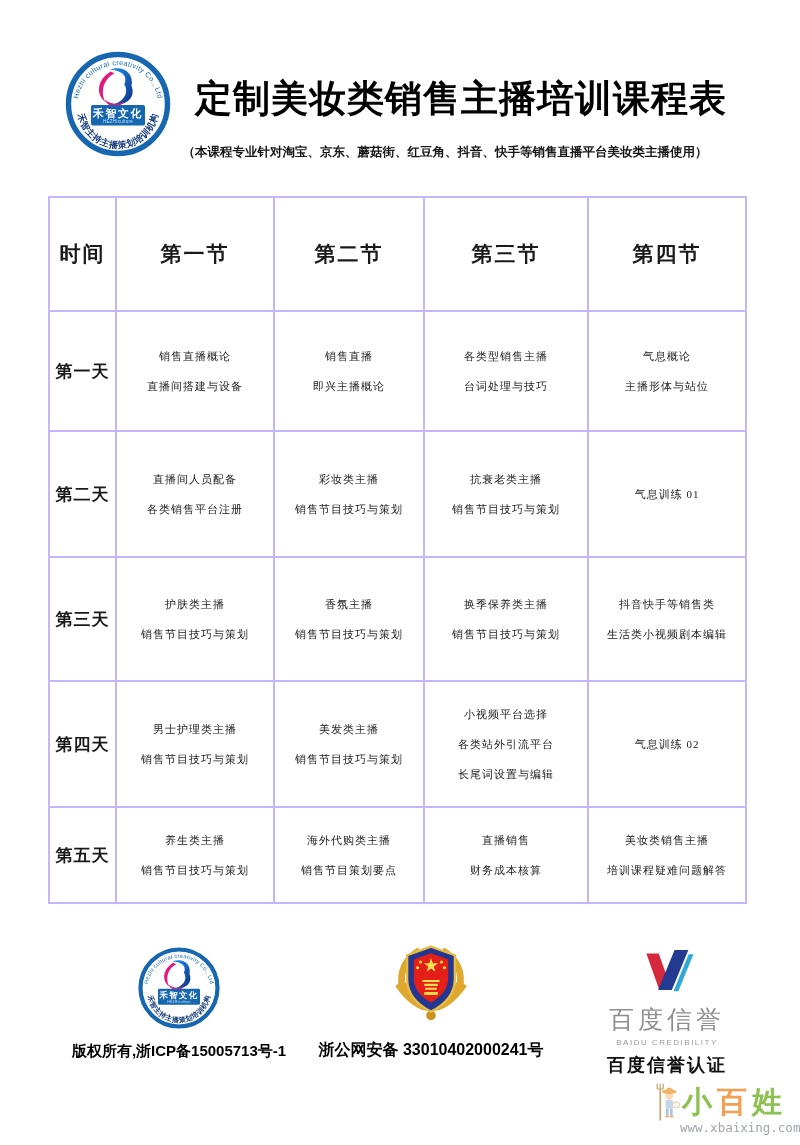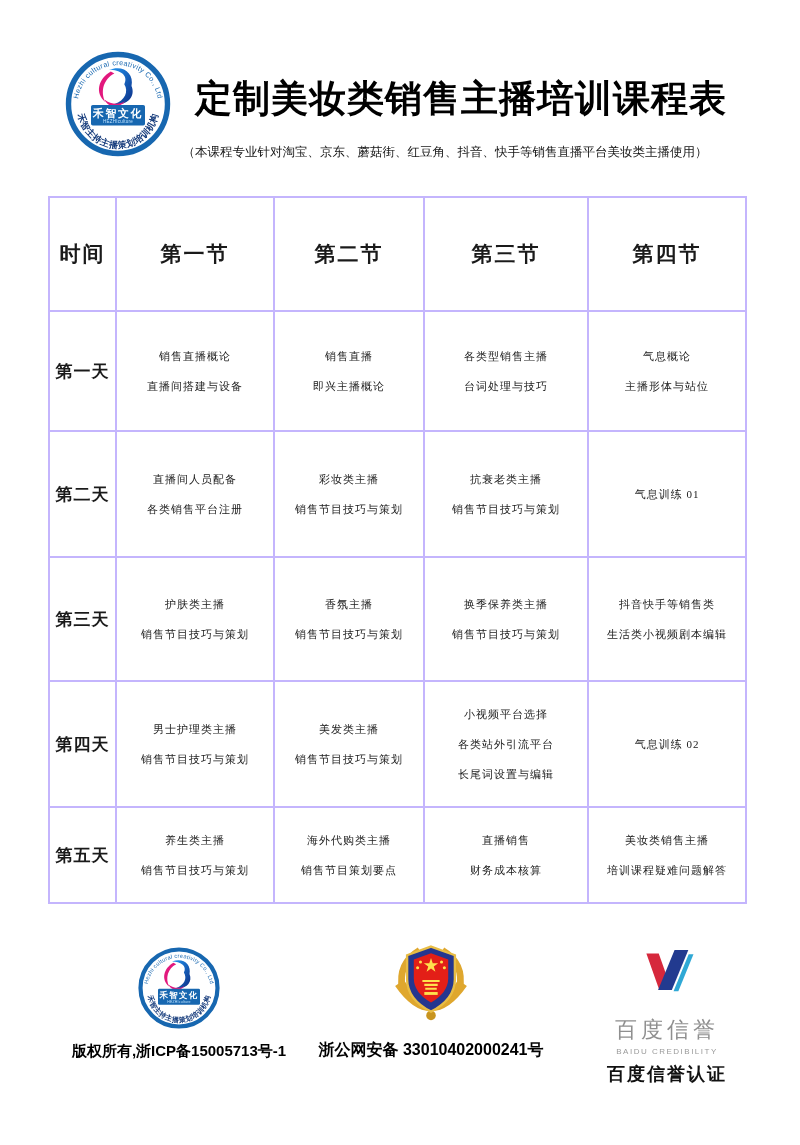--- a/index.html
+++ b/index.html
@@ -5,21 +5,21 @@
   html,body{margin:0;padding:0;background:#ffffff;}
   .page{position:relative;width:800px;height:1145px;background:#ffffff;overflow:hidden;
         font-family:"Liberation Sans",sans-serif;color:#111;}
 
   
   .hdr-logo{position:absolute;left:64px;top:50px;width:108px;height:108px;}
   .title{position:absolute;left:195px;top:74px;width:500px;text-align:center;
          font-size:37px;font-weight:700;color:#000;letter-spacing:1px;
          font-family:"Liberation Sans",sans-serif;white-space:nowrap;}
   .subtitle{position:absolute;left:170px;top:144px;width:550px;text-align:center;
-            font-size:12.5px;font-weight:400;color:#151515;
+            font-size:12.5px;font-weight:700;color:#151515;
             font-family:"Liberation Serif",serif;white-space:nowrap;}
 
   
   .lg-arc-top{font-family:"Liberation Sans",sans-serif;font-size:8px;fill:#1767b0;letter-spacing:.4px;}
   .lg-arc-bottom{font-family:"Liberation Sans",sans-serif;font-size:10px;font-weight:700;fill:#143a7b;letter-spacing:.5px;}
   .lg-cn{font-family:"Liberation Sans",sans-serif;font-size:12px;font-weight:700;fill:#ffffff;
          text-anchor:middle;letter-spacing:2px;}
   .lg-en{font-family:"Liberation Sans",sans-serif;font-size:5px;fill:#bfe3ff;text-anchor:middle;letter-spacing:.3px;}
 
   
@@ -39,21 +39,21 @@
 
   
   .flogo{position:absolute;left:137px;top:946px;width:84px;height:84px;}
   .copyright{position:absolute;left:48px;top:1042px;width:262px;text-align:center;
              font-size:15px;font-weight:600;color:#000;white-space:nowrap;}
   .badge{position:absolute;left:388px;top:938px;width:86px;height:88px;}
   .police-record{position:absolute;left:317px;top:1040px;width:228px;text-align:center;
                  font-size:16px;font-weight:700;color:#000;white-space:nowrap;}
   .baidu{position:absolute;left:588px;top:950px;width:158px;text-align:center;}
   .baidu .vmark{width:62px;height:44px;}
-  .baidu-name{font-size:22px;letter-spacing:4px;color:#8f8f8f;margin-top:17px;font-weight:500;white-space:nowrap;}
+  .baidu-name{font-size:25px;letter-spacing:4px;color:#8f8f8f;margin-top:5px;font-weight:500;white-space:nowrap;}
   .baidu-en{font-size:8px;letter-spacing:1.5px;color:#9a9a9a;margin-top:2px;white-space:nowrap;}
   .baidu-cert{font-size:18px;letter-spacing:2px;color:#111;font-weight:700;margin-top:6px;white-space:nowrap;}
 
   
   .watermark{position:absolute;left:652px;top:1080px;width:148px;}
   .wm-row{display:flex;align-items:flex-start;}
   .farmer{width:30px;height:48px;flex:0 0 auto;}
   .wm-chars{font-size:30px;font-weight:700;letter-spacing:5px;line-height:36px;margin-top:4px;
             font-family:"Liberation Sans",sans-serif;white-space:nowrap;}
   .wm-url{font-family:"DejaVu Sans Mono",monospace;font-size:12.5px;color:#a0a6ad;
@@ -257,14 +257,23 @@
 
   <div class="baidu">
     <svg class="vmark">
         <use href="#baidu-v"></use>
       </svg>
     <div class="baidu-name">百度信誉</div>
     <div class="baidu-en">BAIDU CREDIBILITY</div>
     <div class="baidu-cert">百度信誉认证</div>
   </div>
 
+  <div class="watermark">
+    <div class="wm-row">
+      <svg class="farmer">
+          <use href="#farmer"></use>
+        </svg>
+      <div class="wm-chars"><span style="color: rgb(140, 193, 82);">小</span><span style="color: rgb(240, 160, 80);">百</span><span style="color: rgb(140, 193, 82);">姓</span></div>
+    </div>
+    <div class="wm-url">www.xbaixing.com</div>
+  </div>
 
 </div>
 
 </body></html>

